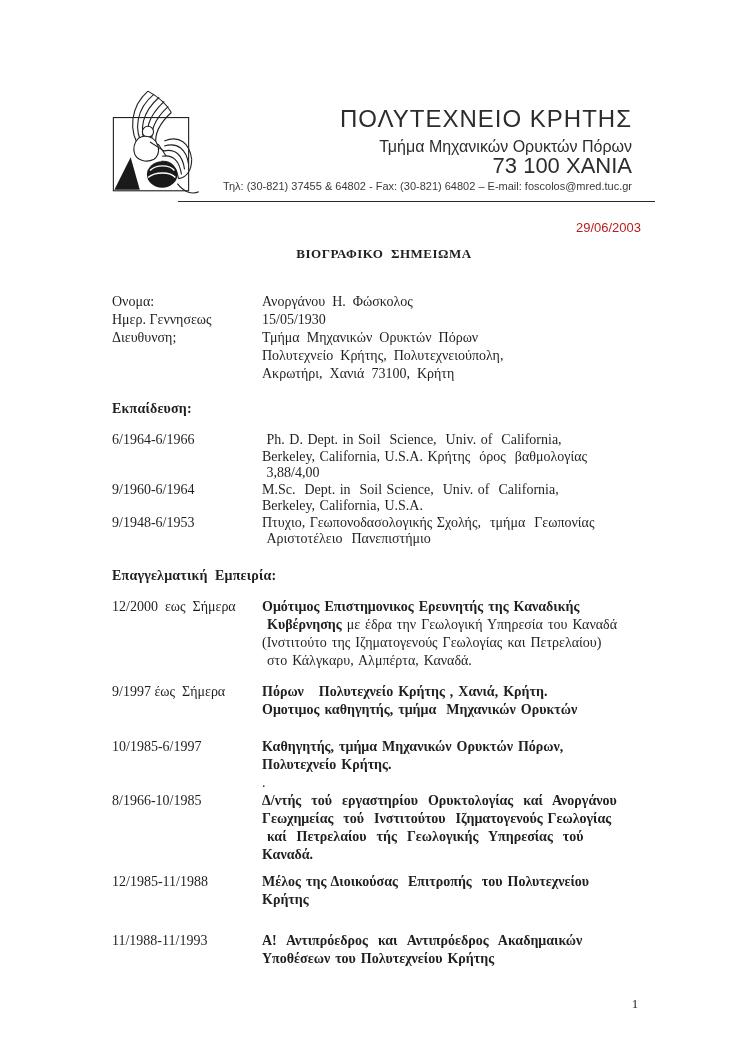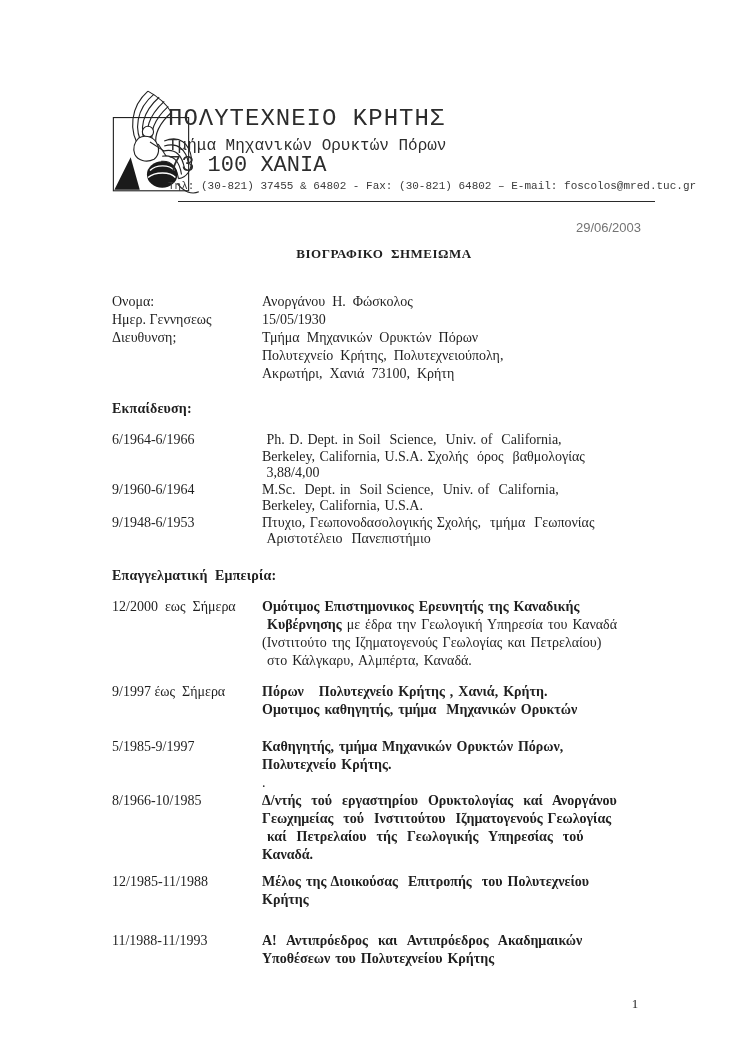--- a/index.html
+++ b/index.html
@@ -6,31 +6,31 @@
   .page {
     position:relative; width:750px; height:1062px; margin:0 auto;
     background:#ffffff; color:#1f1f1f;
     font-family:"Liberation Serif", serif;
     overflow:hidden;
   }
   
   .logo { position:absolute; left:100px; top:84px; width:102px; height:120px; }
   .head-text {
     position:absolute; left:168px; top:104px; width:464px;
-    text-align:left; font-family:Liberation Mono, monospace; color:#2c2c2c;
+    text-align:right; font-family:Liberation Sans, sans-serif; color:#2c2c2c;
   }
   .univ { font-size:24px; line-height:30px; letter-spacing:1px; white-space:pre; }
   .dept { font-size:16px; line-height:19px; margin-top:3px; white-space:pre; }
   .city { font-size:22px; line-height:19px; white-space:pre; }
   .contact { font-size:11px; line-height:14px; margin-top:4px; color:#3a3a3a; white-space:pre; }
   .rule { position:absolute; left:178px; top:201px; width:477px; border-top:1.7px solid #2a2a2a; }
   
   .doc-date {
     position:absolute; left:110px; top:220px; width:531px; text-align:right;
-    font-family:"Liberation Sans", sans-serif; font-size:13px; color:#737373;
+    font-family:"Liberation Sans", sans-serif; font-size:13px; color:#b91c1c;
   }
   .doc-title {
     position:absolute; left:110px; top:246px; width:548px; text-align:center;
     font-weight:bold; font-size:13px; letter-spacing:0.5px; white-space:pre;
   }
   
   .content { position:absolute; left:112px; top:293px; width:552px; font-size:14px; line-height:18px; }
   .row, .entry { display:flex; align-items:flex-start; }
   .label, .period { width:150px; flex:none; white-space:pre-wrap; }
   .value, .desc { flex:1; white-space:pre-wrap; }
@@ -111,21 +111,21 @@
         <div class="row entry">
           <div class="label period">Διευθυνση;</div>
           <div class="value desc"><div class="line"><span>Τμήμα  Μηχανικών  Ορυκτών  Πόρων</span></div><div class="line"><span>Πολυτεχνείο  Κρήτης,  Πολυτεχνειούπολη,</span></div><div class="line"><span>Ακρωτήρι,  Χανιά  73100,  Κρήτη</span></div></div>
         </div>
       </div>
     <div id="sections">
         <div class="section-heading" id="education-heading">Εκπαίδευση:</div>
         <div id="education-entries">
           <div class="row entry">
             <div class="label period">6/1964-6/1966</div>
-            <div class="value desc"><div class="line"><span> Ph. D. Dept. in Soil  Science,  Univ. of  California,</span></div><div class="line"><span>Berkeley, California, U.S.A. Σχολής  όρος  βαθμολογίας</span></div><div class="line"><span> 3,88/4,00</span></div></div>
+            <div class="value desc"><div class="line"><span> Ph. D. Dept. in Soil  Science,  Univ. of  California,</span></div><div class="line"><span>Berkeley, California, U.S.A. Κρήτης  όρος  βαθμολογίας</span></div><div class="line"><span> 3,88/4,00</span></div></div>
           </div>
           <div class="row entry">
             <div class="label period">9/1960-6/1964</div>
             <div class="value desc"><div class="line"><span>M.Sc.  Dept. in  Soil Science,  Univ. of  California,</span></div><div class="line"><span>Berkeley, California, U.S.A.</span></div></div>
           </div>
           <div class="row entry">
             <div class="label period">9/1948-6/1953</div>
             <div class="value desc"><div class="line"><span>Πτυχιο, Γεωπονοδασολογικής Σχολής,  τμήμα  Γεωπονίας</span></div><div class="line"><span> Αριστοτέλειο  Πανεπιστήμιο</span></div></div>
           </div>
         </div>
@@ -133,21 +133,21 @@
         <div id="experience-entries">
           <div class="row entry">
             <div class="label period">12/2000  εως  Σήμερα</div>
             <div class="value desc"><div class="line"><span class="bseg">Ομότιμος Επιστημονικος Ερευνητής της Καναδικής</span></div><div class="line"><span class="bseg"> Κυβέρνησης</span><span> με έδρα την Γεωλογική Υπηρεσία του Καναδά</span></div><div class="line"><span>(Ινστιτούτο της Ιζηματογενούς Γεωλογίας και Πετρελαίου)</span></div><div class="line"><span> στο Κάλγκαρυ, Αλμπέρτα, Καναδά.</span></div></div>
           </div>
           <div class="row entry">
             <div class="label period">9/1997 έως  Σήμερα</div>
             <div class="value desc"><div class="line"><span class="bseg">Πόρων   Πολυτεχνείο Κρήτης , Χανιά, Κρήτη.</span></div><div class="line"><span class="bseg">Ομοτιμος καθηγητής, τμήμα  Μηχανικών Ορυκτών</span></div></div>
           </div>
           <div class="row entry">
-            <div class="label period">5/1985-9/1997</div>
+            <div class="label period">10/1985-6/1997</div>
             <div class="value desc"><div class="line"><span class="bseg">Καθηγητής, τμήμα Μηχανικών Ορυκτών Πόρων,</span></div><div class="line"><span class="bseg">Πολυτεχνείο Κρήτης.</span></div><div class="line"><span>.</span></div></div>
           </div>
           <div class="row entry">
             <div class="label period">8/1966-10/1985</div>
             <div class="value desc"><div class="line"><span class="bseg">Δ/ντής  τού  εργαστηρίου  Ορυκτολογίας  καί  Ανοργάνου</span></div><div class="line"><span class="bseg">Γεωχημείας  τού  Ινστιτούτου  Ιζηματογενούς Γεωλογίας</span></div><div class="line"><span class="bseg"> καί  Πετρελαίου  τής  Γεωλογικής  Υπηρεσίας  τού</span></div><div class="line"><span class="bseg">Καναδά.</span></div></div>
           </div>
           <div class="row entry">
             <div class="label period">12/1985-11/1988</div>
             <div class="value desc"><div class="line"><span class="bseg">Μέλος της Διοικούσας  Επιτροπής  του Πολυτεχνείου</span></div><div class="line"><span class="bseg">Κρήτης</span></div></div>
           </div>

